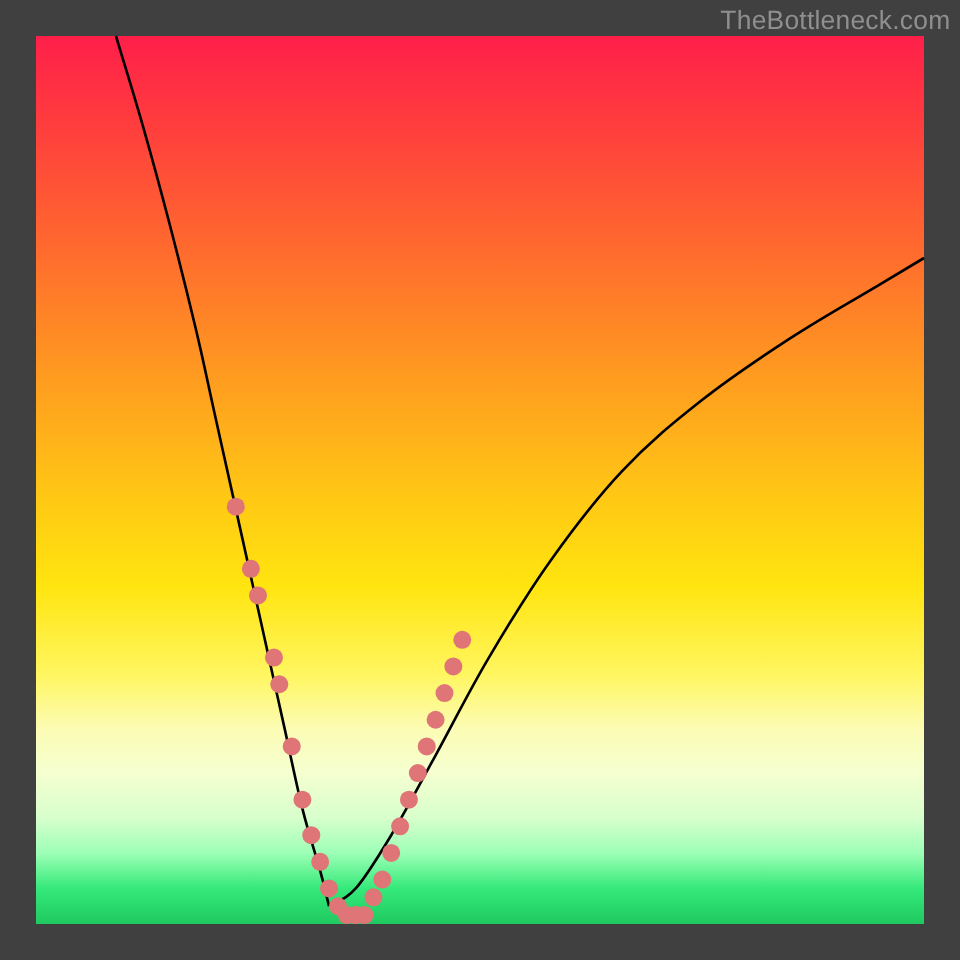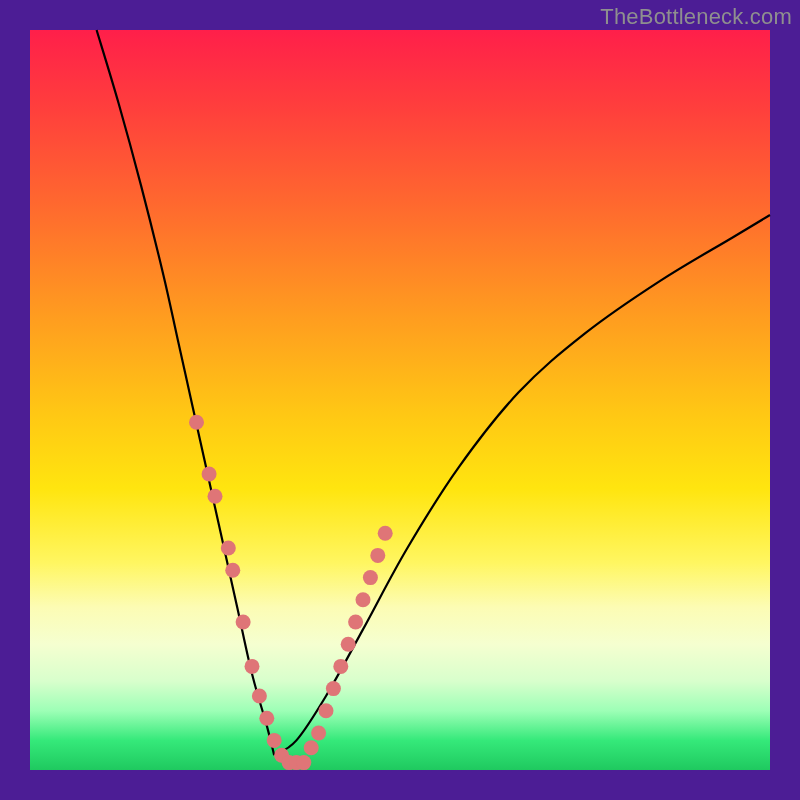--- a/index.html
+++ b/index.html
@@ -8,21 +8,21 @@
     width: 800px;
     height: 800px;
     overflow: hidden;
     background: #000;
     font-family: Arial, Helvetica, sans-serif;
   }
   .stage {
     position: relative;
     width: 800px;
     height: 800px;
-    background: #4c1d95;
+    background: #404040;
   }
   .plot {
     position: absolute;
     left: 30px;
     top: 30px;
     width: 740px;
     height: 740px;
     background: linear-gradient(to bottom,
       #ff1f4a 0%,
       #ff3d3d 10%,

